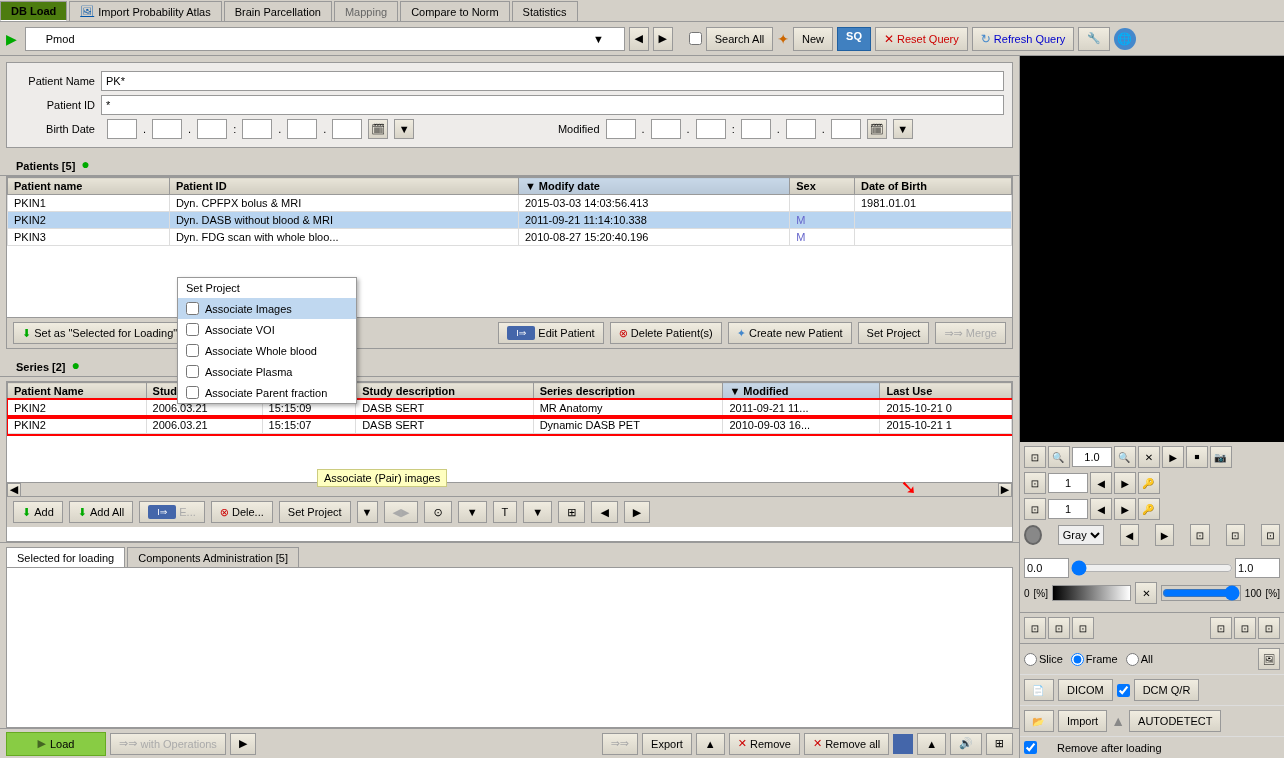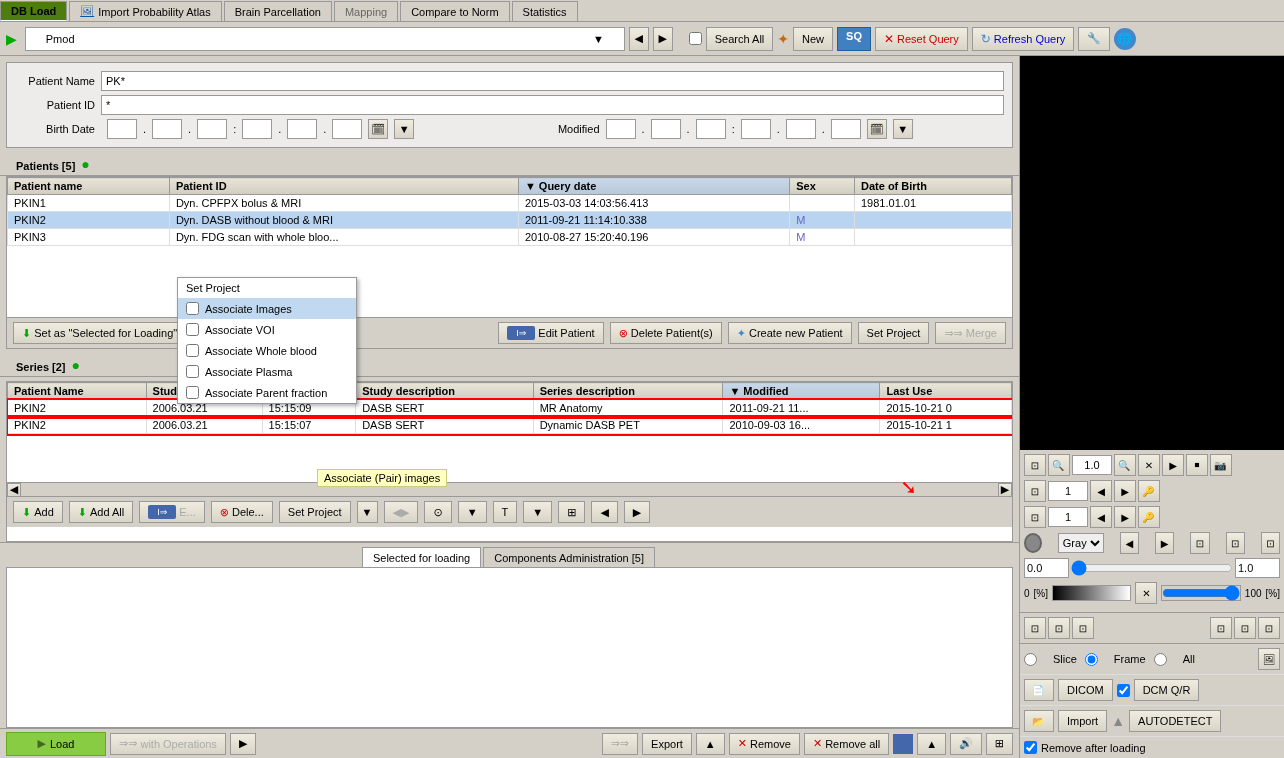--- a/index.html
+++ b/index.html
@@ -61,39 +61,39 @@
     .edit-icon { background: #4466aa; color: white; width: 28px; height: 14px; font-size: 9px; display: inline-flex; align-items: center; justify-content: center; border-radius: 2px; }
     
     
     .series-section { background: white; margin: 4px 6px 0 6px; border: 1px solid #999; display: flex; flex-direction: column; flex: 1; }
     .series-table-wrapper { height: 100px; overflow-y: auto; overflow-x: auto; }
     
     
     .series-actions { display: flex; align-items: center; padding: 4px 6px; gap: 6px; background: #d4d0c8; border-top: 1px solid #999; position: relative; }
     
     
-    .bottom-tabs { display: flex; background: #d4d0c8; padding: 4px 6px 0 6px; border-top: 1px solid #999; justify-content: center; }
+    .bottom-tabs { display: flex; background: #d4d0c8; padding: 4px 6px 0 6px; border-top: 1px solid #999; }
     .bottom-tab { padding: 2px 10px; border: 1px solid #999; border-bottom: none; cursor: pointer; background: #d4d0c8; margin-right: 2px; height: 20px; display: flex; align-items: center; }
     .bottom-tab.active { background: #ffffff; }
     
     
     .bottom-content { flex: 1; background: white; border: 1px solid #999; margin: 0 6px; display: flex; flex-direction: column; }
     
     
     .bottom-toolbar { display: flex; align-items: center; background: #d4d0c8; padding: 3px 6px; gap: 4px; border-top: 1px solid #999; height: 30px; }
     .load-btn { background: #88cc44; border: 1px solid #66aa22; padding: 2px 16px; height: 24px; cursor: pointer; display: flex; align-items: center; gap: 4px; min-width: 100px; justify-content: center; }
     
     
     .preview-header { display: flex; align-items: center; padding: 3px 6px; background: #d4d0c8; border-bottom: 1px solid #999; }
     .preview-checkbox { margin-right: 4px; }
     .preview-area { background: black; flex: 1; min-height: 160px; }
     .small-btn { width: 22px; height: 22px; border: 1px solid #999; background: linear-gradient(to bottom, #f0ece0, #d8d4c8); cursor: pointer; display: flex; align-items: center; justify-content: center; font-size: 10px; }
     
     .radio-group { display: flex; gap: 8px; align-items: center; padding: 4px; }
-    .radio-label { display: flex; align-items: center; gap: 16px; cursor: pointer; }
+    .radio-label { display: flex; align-items: center; gap: 2px; cursor: pointer; }
     
     
     .dropdown-menu { position: absolute; background: white; border: 1px solid #999; box-shadow: 2px 2px 4px rgba(0,0,0,0.3); z-index: 100; min-width: 180px; top: 28px; left: 600px; }
     .dropdown-item { padding: 4px 8px; cursor: pointer; display: flex; align-items: center; gap: 6px; }
     .dropdown-item.highlighted { background: #c0d8f0; }
     .dropdown-item input[type="checkbox"] { margin: 0; }
     .tooltip { position: absolute; background: #ffffc0; border: 1px solid #cccc80; padding: 2px 6px; font-size: 11px; top: 28px; left: 870px; white-space: nowrap; }
     
     .sex-m { color: #6666cc; }
     
@@ -214,21 +214,21 @@
       <span class="green-dot">●</span>
     </div>
 
     <div class="patients-section">
       <div class="patients-table-wrapper">
         <table class="data-table">
           <thead>
             <tr>
               <th>Patient name</th>
               <th>Patient ID</th>
-              <th class="col-sorted">▼ Query date</th>
+              <th class="col-sorted">▼ Modify date</th>
               <th>Sex</th>
               <th>Date of Birth</th>
             </tr>
           </thead>
           <tbody>
             <tr>
               <td>PKIN1</td>
               <td>Dyn. CPFPX bolus &amp; MRI</td>
               <td>2015-03-03 14:03:56.413</td>
               <td></td>
@@ -496,21 +496,21 @@
       </div>
 
       <div style="display:flex; gap:2px; align-items:center; margin-bottom:4px; flex-wrap:wrap;">
         <div class="small-btn">⊡</div>
         <div style="width:40px; height:20px; border:1px solid #999; background:white; display:flex; align-items:center; justify-content:center;">1</div>
         <div class="small-btn">◀</div>
         <div class="small-btn">▶</div>
         <div class="small-btn">🔑</div>
       </div>
 
-      <div style="display:flex; gap:16px; align-items:center; margin-bottom:4px;">
+      <div style="display:flex; gap:16px; align-items:center; margin-bottom:12px;">
         <div style="width:20px; height:20px; background:#888; border-radius:50%; border:2px solid #666;"></div>
         <select style="flex:1; height:20px; border:1px solid #999;">
           <option>Gray</option>
         </select>
         <div class="small-btn">◀</div>
         <div class="small-btn">▶</div>
         <div class="small-btn">⊡</div>
         <div class="small-btn">⊡</div>
         <div class="small-btn">⊡</div>
       </div>
@@ -578,19 +578,19 @@
       <div class="small-btn" style="width:30px;">📂</div>
       <div class="action-btn">
         <span>Import</span>
       </div>
       <div style="color:#888; font-size:14px;">▲</div>
       <div class="action-btn">
         <span>AUTODETECT</span>
       </div>
     </div>
 
-    <div style="display:flex; align-items:center; gap:4px; padding:4px; border-top:1px solid #ddd;">
+    <div style="display:flex; align-items:center; gap:20px; padding:4px; border-top:1px solid #ddd;">
       <input type="checkbox" checked="" style="">
       <span>Remove after loading</span>
     </div>
 
   </div>
 </div>
 
 </body></html>

